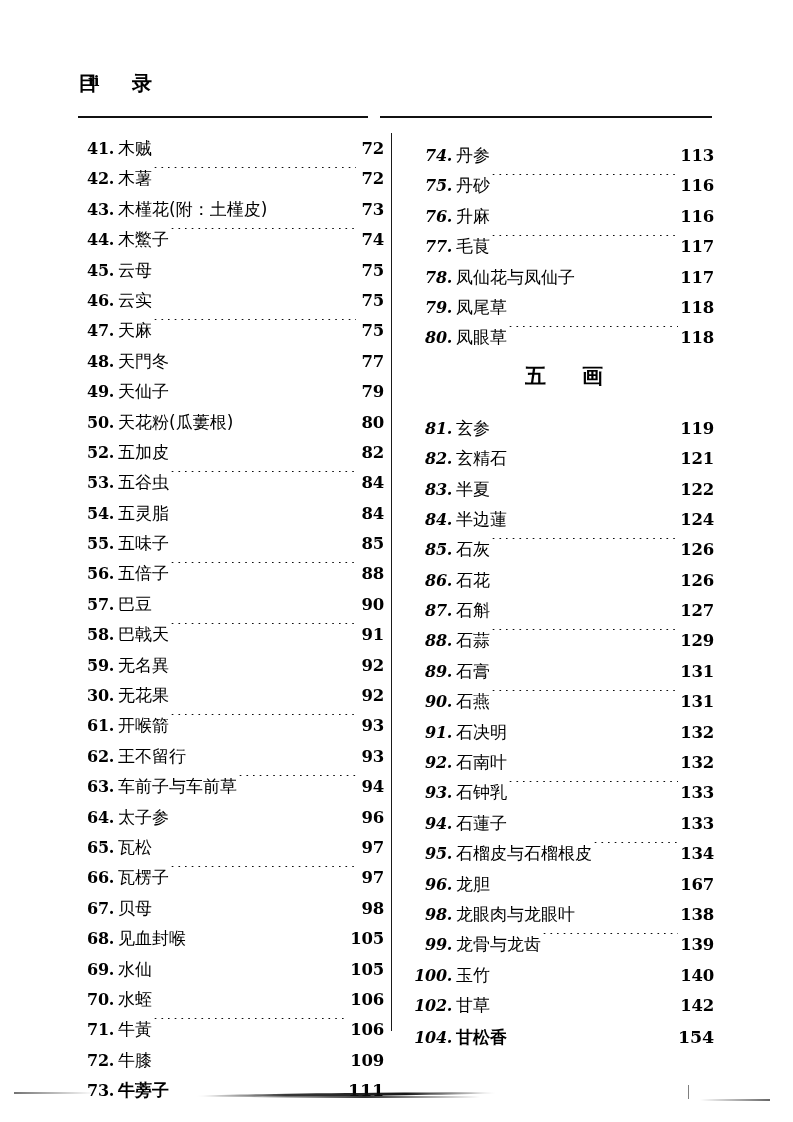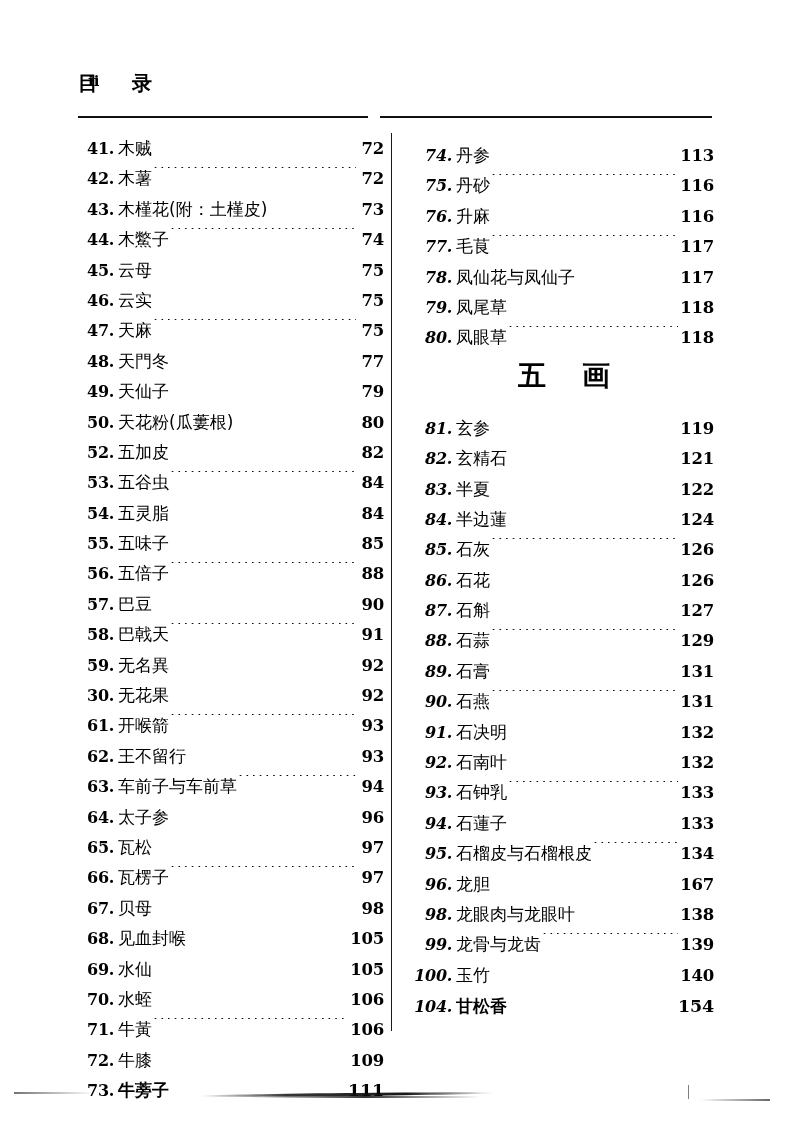--- a/index.html
+++ b/index.html
@@ -155,21 +155,21 @@
   
   .entry.gap .title { padding-right: 6px; }
 
   
   .section-head {
     height: 60px;
     line-height: 60px;
     text-align: center;
     font-family: "DejaVu Sans", "Liberation Sans", sans-serif;
     font-weight: bold;
-    font-size: 28px;
+    font-size: 21px;
   }
   .section-head .sp { display: inline-block; width: 36px; }
 
   
   .artifact { position: absolute; background: #2b2b2b; }
   #smudge-main {
     left: 196px; top: 1093px;
     width: 300px; height: 3px;
     border-radius: 50%;
     background: linear-gradient(to right, rgba(0,0,0,0) 0%, rgba(20,20,20,.85) 30%, rgba(10,10,10,.95) 70%, rgba(0,0,0,0) 100%);
@@ -557,20 +557,26 @@
         <span class="title">龙骨与龙齿</span>
         <span class="leader"></span>
         <span class="page">139</span>
       </div>
       <div class="entry">
         <span class="num">100.</span>
         <span class="title">玉竹</span>
         <span class="leader"></span>
         <span class="page">140</span>
       </div>
+      <div class="entry">
+        <span class="num">102.</span>
+        <span class="title">甘草</span>
+        <span class="leader"></span>
+        <span class="page">142</span>
+      </div>
       <div class="entry heavy">
         <span class="num">104.</span>
         <span class="title">甘松香</span>
         <span class="leader"></span>
         <span class="page">154</span>
       </div>
     </div>
 
   <div class="artifact" id="smudge-left"></div>
   <div class="artifact" id="smudge-main"></div>

